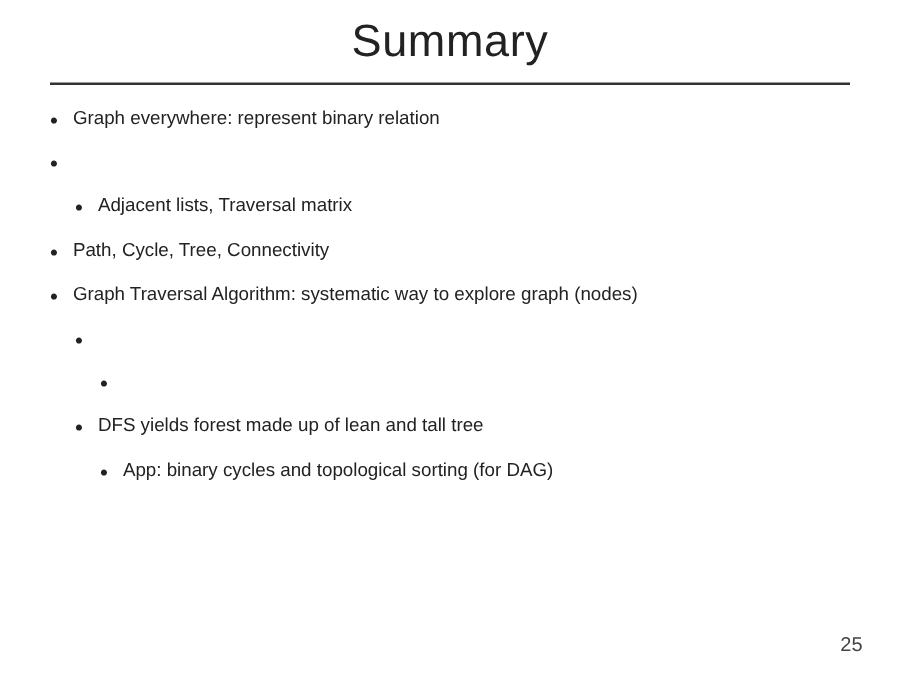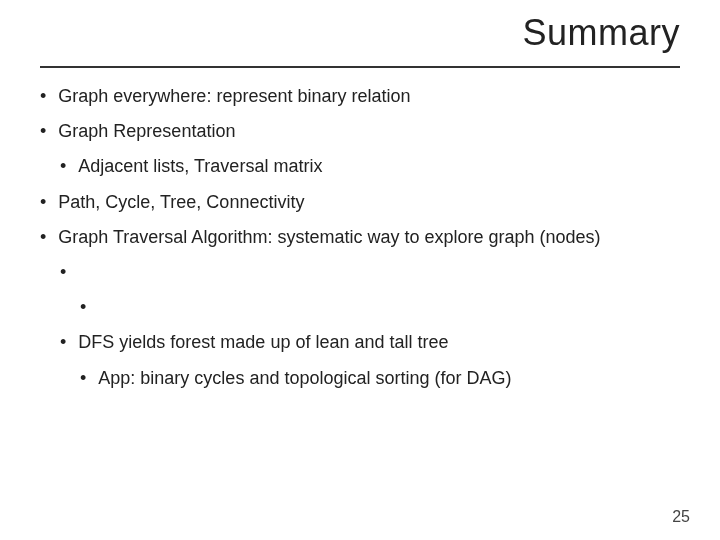--- a/index.html
+++ b/index.html
@@ -19,21 +19,21 @@
 
     .slide {
       width: 720px;
       height: 540px;
       padding: 0 40px 30px 40px;
       display: flex;
       flex-direction: column;
     }
 
     .title-section {
-      text-align: right;
+      text-align: center;
       padding: 12px 0 8px 0;
     }
 
     .title {
       font-size: 36px;
       font-weight: normal;
       color: #222222;
       letter-spacing: 0.5px;
     }
 
@@ -59,21 +59,21 @@
 
     .bullet-dot {
       font-size: 18px;
       line-height: 1.4;
       margin-right: 12px;
       flex-shrink: 0;
       color: #222222;
     }
 
     .bullet-text {
-      font-size: 18px;
+      font-size: 15px;
       line-height: 1.4;
       color: #222222;
     }
 
     .level1 {
       padding-left: 20px;
     }
 
     .level2 {
       padding-left: 40px;
@@ -98,21 +98,20 @@
 
   <div class="content">
 
     <div class="bullet-item">
       <span class="bullet-dot">•</span>
       <span class="bullet-text">Graph everywhere: represent binary relation</span>
     </div>
 
     <div class="bullet-item">
       <span class="bullet-dot">•</span>
-      <span class="bullet-text">Graph Representation</span>
     </div>
 
     <div class="bullet-item level1">
       <span class="bullet-dot">•</span>
       <span class="bullet-text">Adjacent lists, Traversal matrix</span>
     </div>
 
     <div class="bullet-item">
       <span class="bullet-dot">•</span>
       <span class="bullet-text">Path, Cycle, Tree, Connectivity</span>

